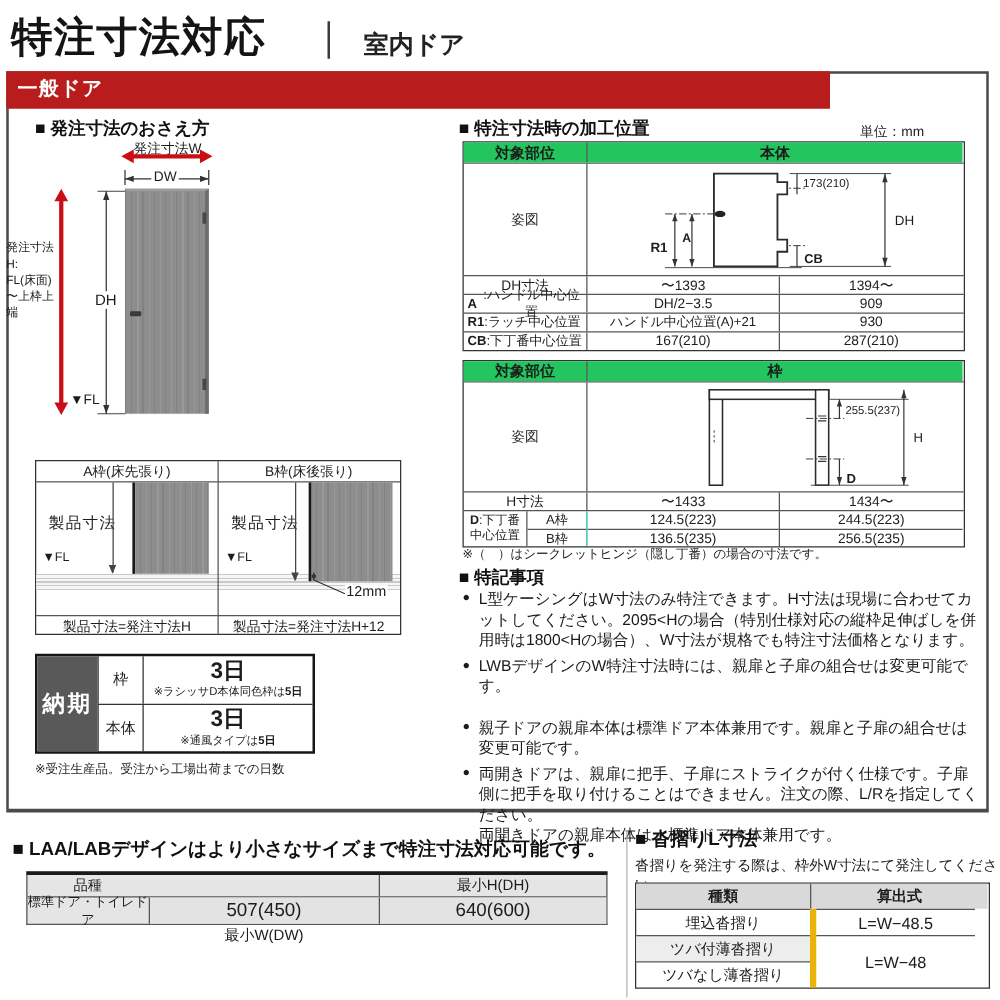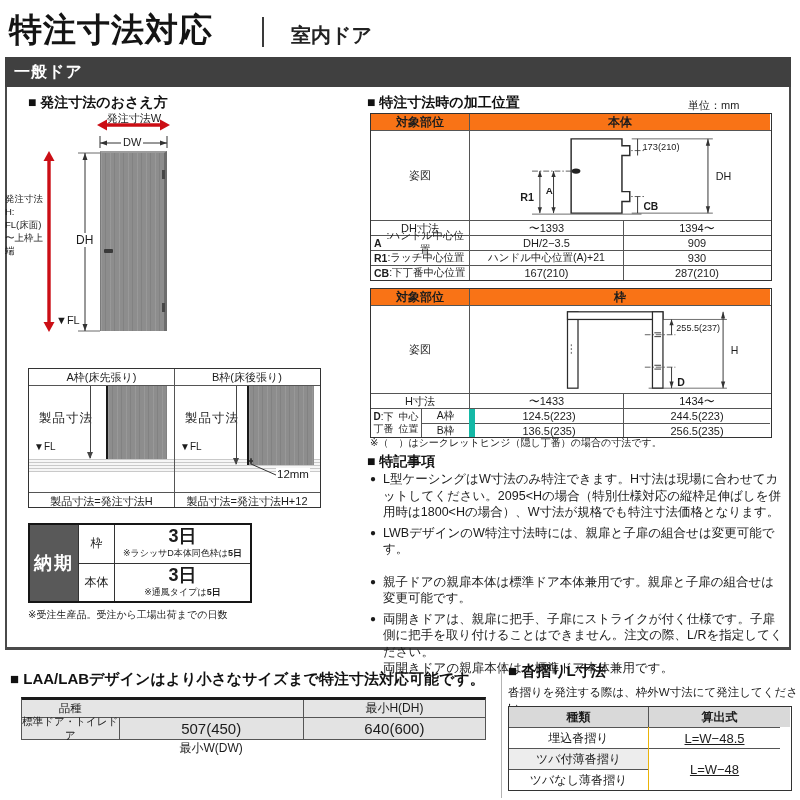--- a/index.html
+++ b/index.html
@@ -6,36 +6,36 @@
   body{width:800px;height:800px;position:relative;overflow:hidden;
        font-family:"Liberation Sans","DejaVu Sans",sans-serif;color:#1c1c1c;
        -webkit-font-smoothing:antialiased;}
   .abs{position:absolute;box-sizing:border-box;}
   
   .page-title{left:9px;top:8px;font-size:33px;font-weight:bold;letter-spacing:1px;color:#141414;}
   .title-div{left:262px;top:17px;width:2px;height:30px;background:#3a3a3a;}
   .subtitle{left:291px;top:22px;font-size:20px;font-weight:bold;color:#222;}
   
   .main-box{left:5px;top:57px;width:786px;height:593px;border:2px solid #4a4a4a;border-bottom-width:3px;background:#fff;}
-  .cat-bar{left:5px;top:57px;width:786px;height:30px;background:#404040;color:#fff;
+  .cat-bar{left:5px;top:57px;width:659px;height:30px;background:#b91c1c;color:#fff;
            font-size:16px;font-weight:bold;line-height:30px;padding-left:9px;letter-spacing:1px;}
   .h2{font-size:14px;font-weight:bold;color:#111;}
   
   .door-tex{background:#8d8d8d;background-image:
       repeating-linear-gradient(90deg,rgba(255,255,255,.10) 0 1px,rgba(255,255,255,0) 1px 4px,rgba(0,0,0,.08) 4px 5px,rgba(0,0,0,0) 5px 9px);}
   .door-main{left:100px;top:151px;width:67px;height:180px;border-left:1px solid #7b7b7b;border-right:3px solid #6d6d6d;border-top:2px solid #9c9c9c;}
   .hinge{position:absolute;right:-1px;width:3px;height:9px;background:#474747;}
   .handle{position:absolute;left:3px;top:96px;width:9px;height:4px;background:#3a3a3a;border-radius:1px;}
   .dim-label{background:#fff;padding:0 2px;font-size:11px;}
   .small-note{font-size:10px;color:#222;}
   
   .tbl{border:2px solid #3c3c3c;background:#fff;}
   .row{display:flex;}
   .cell{display:flex;align-items:center;justify-content:center;text-align:center;box-sizing:border-box;}
-  .hdr{background:#f97316;font-weight:bold;}
+  .hdr{background:#22c55e;font-weight:bold;}
   .bL{border-left:1px solid #555;} .bT{border-top:1px solid #555;}
   
   .notes{left:370px;top:471px;width:414px;font-size:12.5px;line-height:16.5px;color:#1a1a1a;}
   .notes ul{margin:0;padding:0;list-style:none;}
   .notes li{position:relative;padding-left:13px;margin-bottom:4px;white-space:pre-line;}
   .notes li::before{content:"●";position:absolute;left:0;top:0;font-size:10px;line-height:16.5px;}
   .notes li.gap{margin-top:16px;}
   
   .floor{background:#f6f6f6;background-image:repeating-linear-gradient(180deg,#c9c9c9 0 1px,rgba(0,0,0,0) 1px 3px);}
   svg text{font-family:"Liberation Sans","DejaVu Sans",sans-serif;fill:#1c1c1c;}
@@ -259,29 +259,29 @@
         <text x="210" y="82" font-size="11" font-weight="bold">D</text>
       </svg>
     </div>
   </div>
   <div class="row bT" style="height:14px;">
     <div class="cell" style="width:98px;font-size:11px;">H寸法</div>
     <div class="cell bL" style="width:154px;font-size:11px;">〜1433</div>
     <div class="cell bL" style="width:147px;font-size:11px;">1434〜</div>
   </div>
   <div class="row bT" style="height:28px;">
-    <div class="cell" style="width:50px;font-size:10px;flex-direction:row;line-height:12px;">
+    <div class="cell" style="width:50px;font-size:10px;flex-direction:column;line-height:12px;">
       <div><b>D</b><span>:下丁番</span></div>
       <div>中心位置</div>
     </div>
     <div style="width:48px;display:flex;flex-direction:column;border-left:1px solid #555;box-sizing:border-box;">
       <div class="cell" style="height:14px;font-size:10.5px;">A枠</div>
       <div class="cell bT" style="height:14px;font-size:10.5px;">B枠</div>
     </div>
-    <div style="width:154px;display:flex;flex-direction:column;border-left:6px solid #14b8a6;box-sizing:border-box;">
+    <div style="width:154px;display:flex;flex-direction:column;border-left:1px solid #14b8a6;box-sizing:border-box;">
       <div class="cell" style="height:14px;font-size:11px;">124.5(223)</div>
       <div class="cell bT" style="height:14px;font-size:11px;">136.5(235)</div>
     </div>
     <div style="width:147px;display:flex;flex-direction:column;border-left:1px solid #555;box-sizing:border-box;">
       <div class="cell" style="height:14px;font-size:11px;">244.5(223)</div>
       <div class="cell bT" style="height:14px;font-size:11px;">256.5(235)</div>
     </div>
   </div>
 </div>
 <div class="abs small-note" style="left:370px;top:436px;">※（　）はシークレットヒンジ（隠し丁番）の場合の寸法です。</div>
@@ -319,18 +319,18 @@
   <div class="row" style="height:20px;">
     <div class="cell hdr" style="width:139px;font-size:12px;background:#d9d9d9;">種類</div>
     <div class="cell hdr bL" style="width:142px;font-size:12px;background:#d9d9d9;">算出式</div>
   </div>
   <div class="row" style="height:63px;">
     <div style="width:139px;display:flex;flex-direction:column;box-sizing:border-box;">
       <div class="cell bT" style="height:21px;font-size:12px;">埋込沓摺り</div>
       <div class="cell bT" style="height:21px;font-size:12px;background:#ededed;">ツバ付薄沓摺り</div>
       <div class="cell bT" style="height:21px;font-size:12px;">ツバなし薄沓摺り</div>
     </div>
-    <div style="width:132px;display:flex;flex-direction:column;border-left:1px solid #eab308;box-sizing:border-box;text-decoration:underline;">
+    <div style="width:132px;display:flex;flex-direction:column;border-left:5px solid #eab308;box-sizing:border-box;">
       <div class="cell bT" style="height:21px;font-size:13px;">L=W−48.5</div>
       <div class="cell bT" style="flex:1;font-size:13px;">L=W−48</div>
     </div>
   </div>
 </div>
 
 </body></html>

